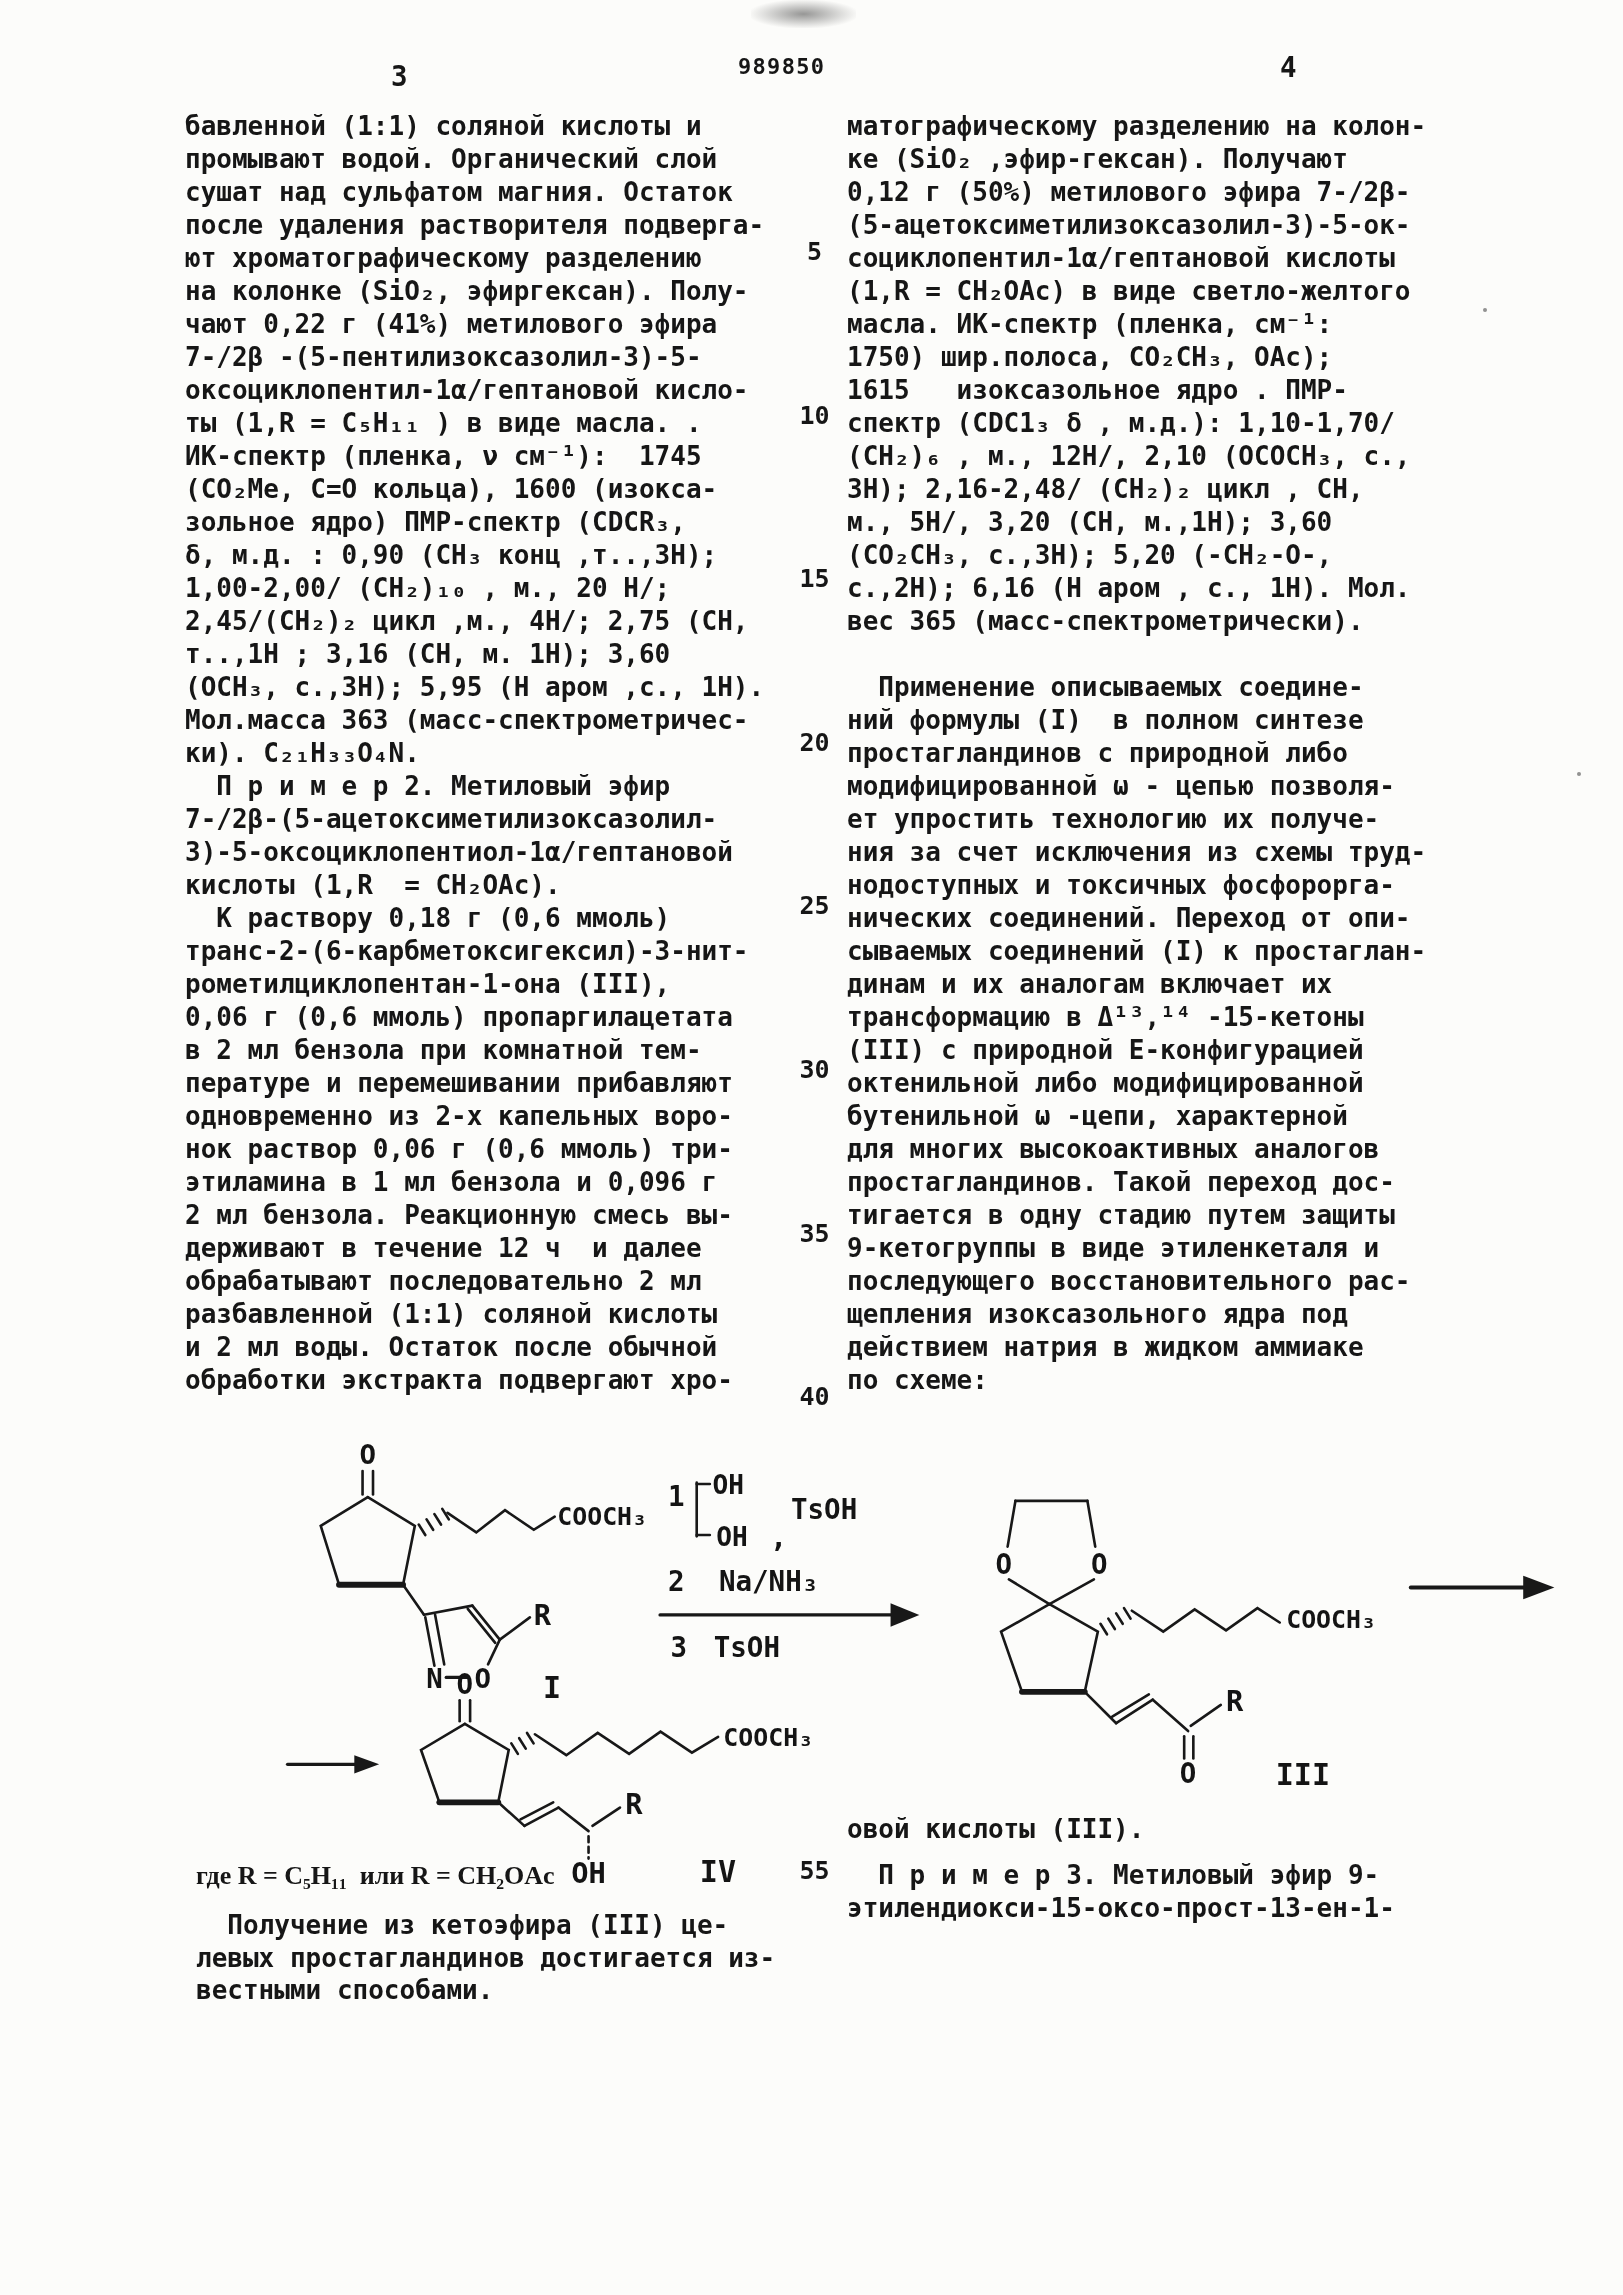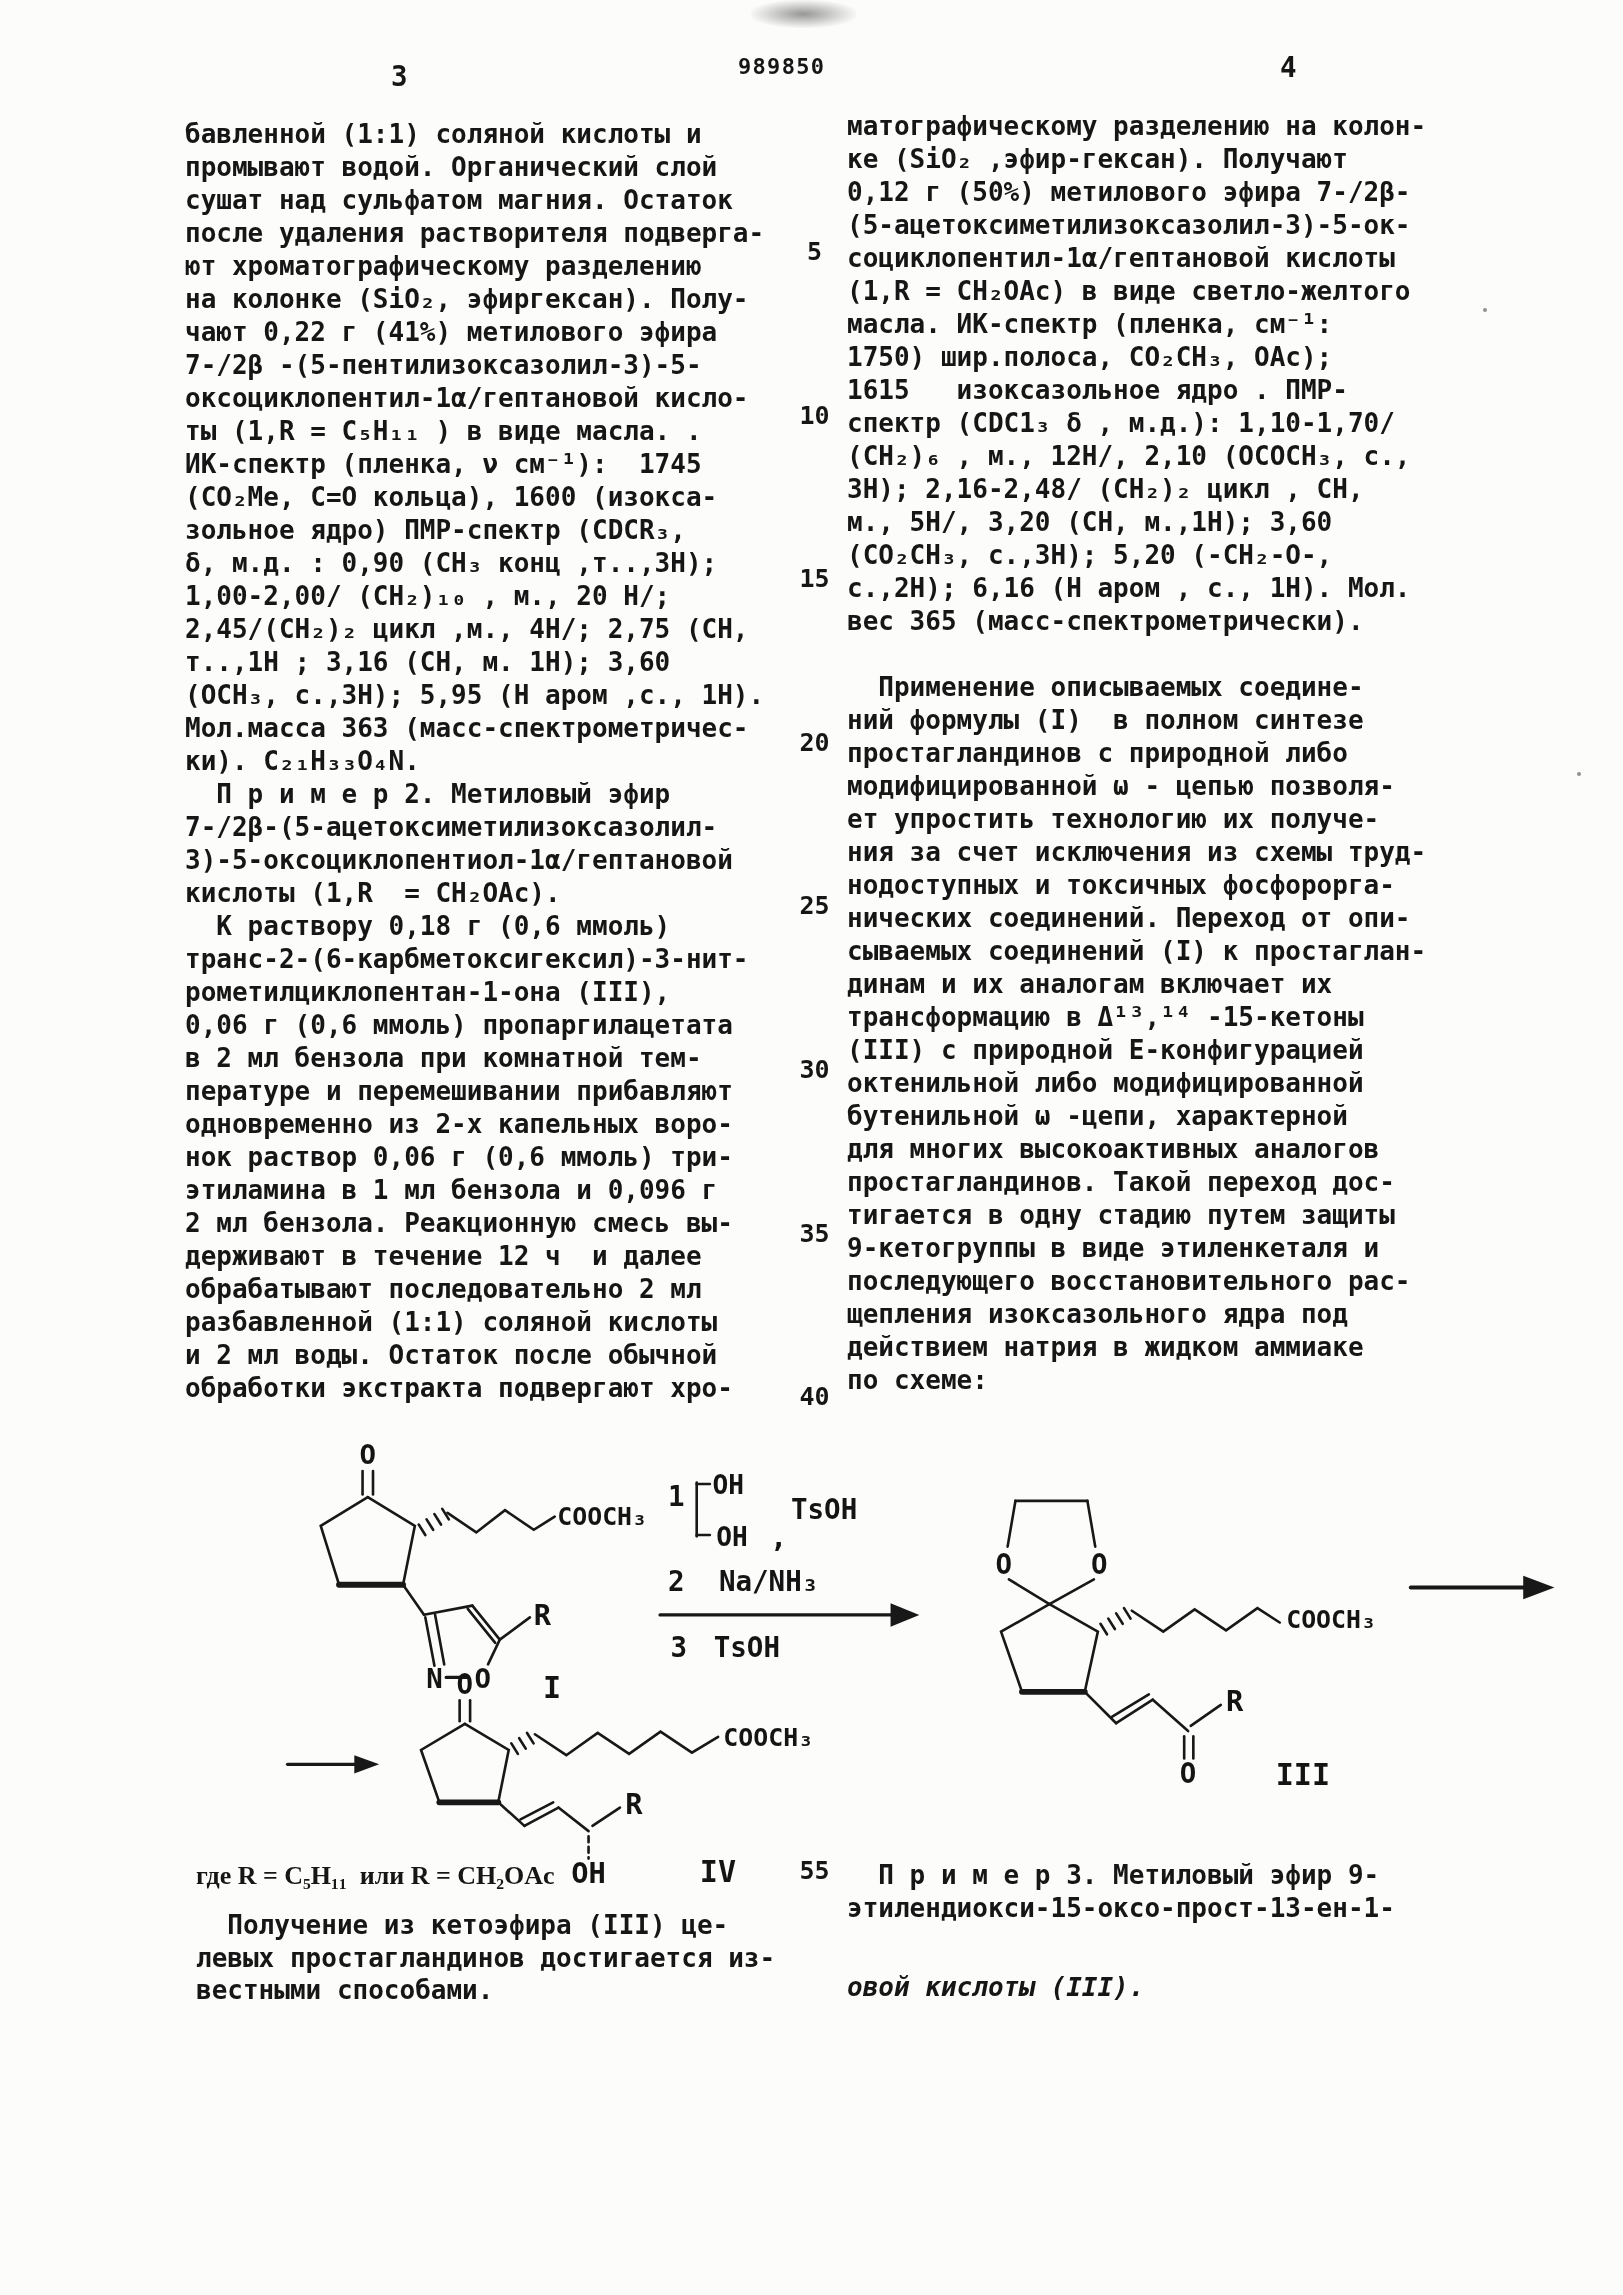--- a/index.html
+++ b/index.html
@@ -3,32 +3,32 @@
 <meta charset="utf-8">
 <style>
   html,body{margin:0;padding:0;background:#8a8a8a;}
   .page{position:relative;width:1623px;height:2295px;background:#fcfcfa;overflow:hidden;
         font-family:"DejaVu Sans Mono",monospace;font-weight:bold;color:#161616;}
   .hdr{position:absolute;font-size:27.5px;white-space:pre;}
   #hdr-left{left:391px;top:60px;}
   #hdr-center{left:738px;top:54px;font-size:22px;letter-spacing:1.3px;}
   #hdr-right{left:1280px;top:51px;}
   .col{position:absolute;top:110px;}
-  .col-left{left:185px;width:622px;margin-top:8px;}
+  .col-left{left:185px;width:622px;}
   .col-right{left:847px;width:628px;}
   .tl{white-space:pre;font-size:26px;line-height:33px;height:33px;}
   .gn{position:absolute;left:783px;width:63px;text-align:center;font-size:25px;}
   .fline{position:absolute;white-space:pre;font-size:26px;line-height:31px;}
   #fl-where{left:196px;top:1860px;font-family:Liberation Serif, serif;}
   #fl-p1{left:196px;top:1910px;}
   #fl-p2{left:196px;top:1943px;}
   #fl-p3{left:196px;top:1975px;}
   #fr-1{left:847px;top:1860px;}
   #fr-2{left:847px;top:1893px;}
-  #fr-3{left:847px;top:1972px;font-style:italic;}
+  #fr-3{left:847px;top:1814px;}
   svg{position:absolute;overflow:visible;}
   svg line, svg polyline{stroke:#181818;stroke-width:4;fill:none;stroke-linecap:round;}
   svg .thick{stroke-width:9;}
   svg .shaft{stroke-width:5;}
   svg .dash{stroke-dasharray:9 7;}
   svg polygon{fill:#181818;stroke:none;}
   svg text{font-family:"DejaVu Sans Mono",monospace;font-weight:bold;fill:#141414;}
   .t42{font-size:42px;} .t38{font-size:38px;} .t44{font-size:44px;} .t46{font-size:46px;} .t40{font-size:40px;}
   .smudge{position:absolute;left:751px;top:0px;width:105px;height:27.5px;
           background:radial-gradient(ellipse at center,rgba(50,50,50,.5),rgba(110,110,110,.18) 55%,transparent 75%);}

